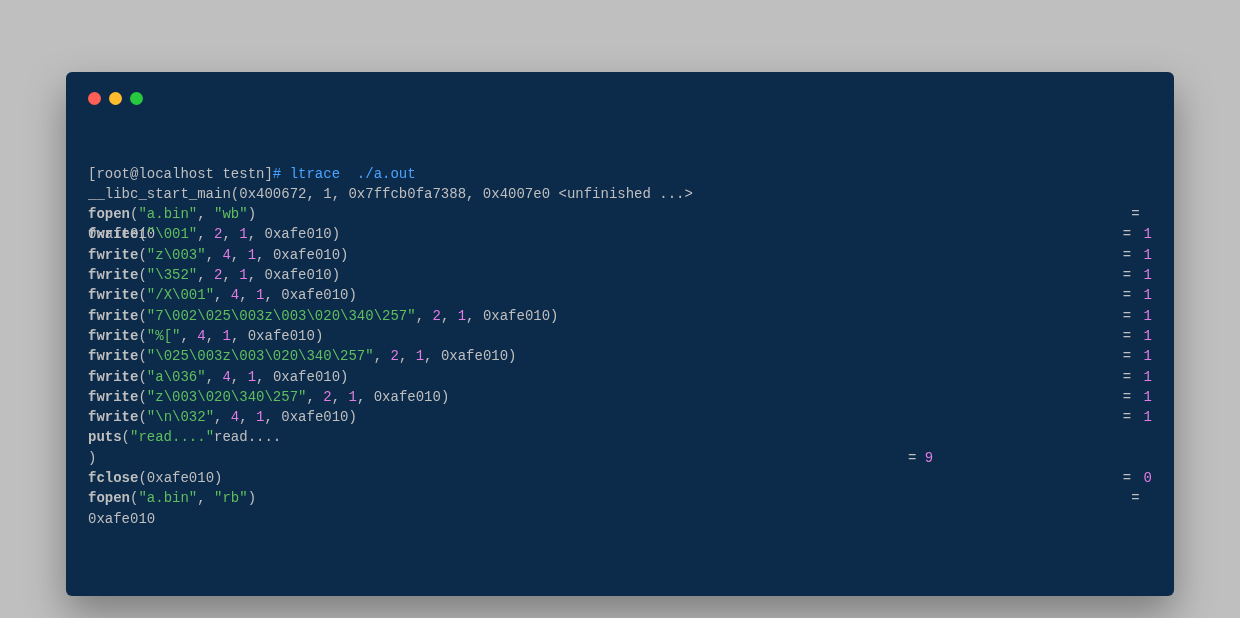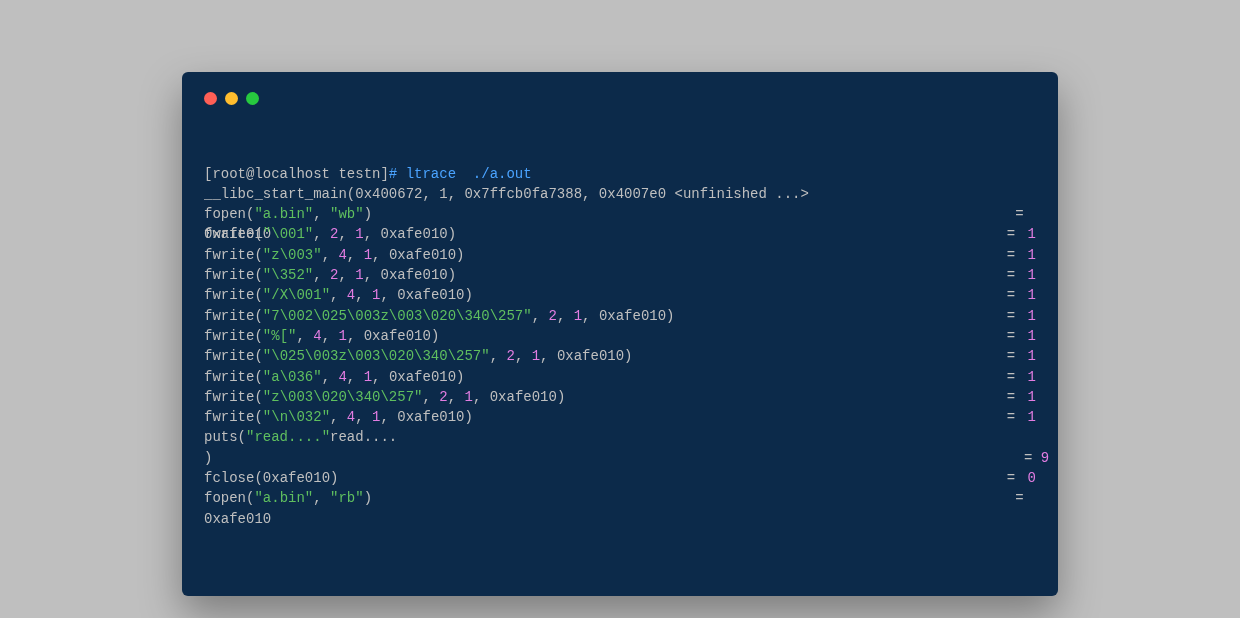--- a/index.html
+++ b/index.html
@@ -8,21 +8,21 @@
     width: 1240px;
     height: 618px;
     font-family: "SFMono-Regular", Consolas, "Liberation Mono", Menlo, monospace;
     font-size: 14px;
     display: flex;
     align-items: flex-start;
     justify-content: center;
     padding-top: 72px;
   }
   .window {
-    width: 876px;
+    width: 1108px;
     background: #0c2a4a;
     border-radius: 6px;
     box-shadow: 0 18px 40px rgba(0,0,0,0.35);
     padding: 20px 22px 26px 22px;
   }
   .titlebar {
     display: flex;
     gap: 8px;
     margin-bottom: 18px;
   }
@@ -35,21 +35,21 @@
 
   .term {
     color: #bfbfbf;
     line-height: 1.45;
     white-space: pre;
     position: relative;
   }
   .prompt { color: #bfbfbf; }
   .hash   { color: #4aa3ff; }
   .cmd    { color: #4aa3ff; }
-  .fn     { color: #bfbfbf; }
+  .fn     { color: #bfbfbf; font-weight: bold; }
   .str    { color: #5fbf5f; }
   .num    { color: #e27de2; }
   .eq     { color: #bfbfbf; }
   .ret    { color: #e27de2; }
 
   .line {
     display: block;
     position: relative;
     min-height: 1.45em;
   }

